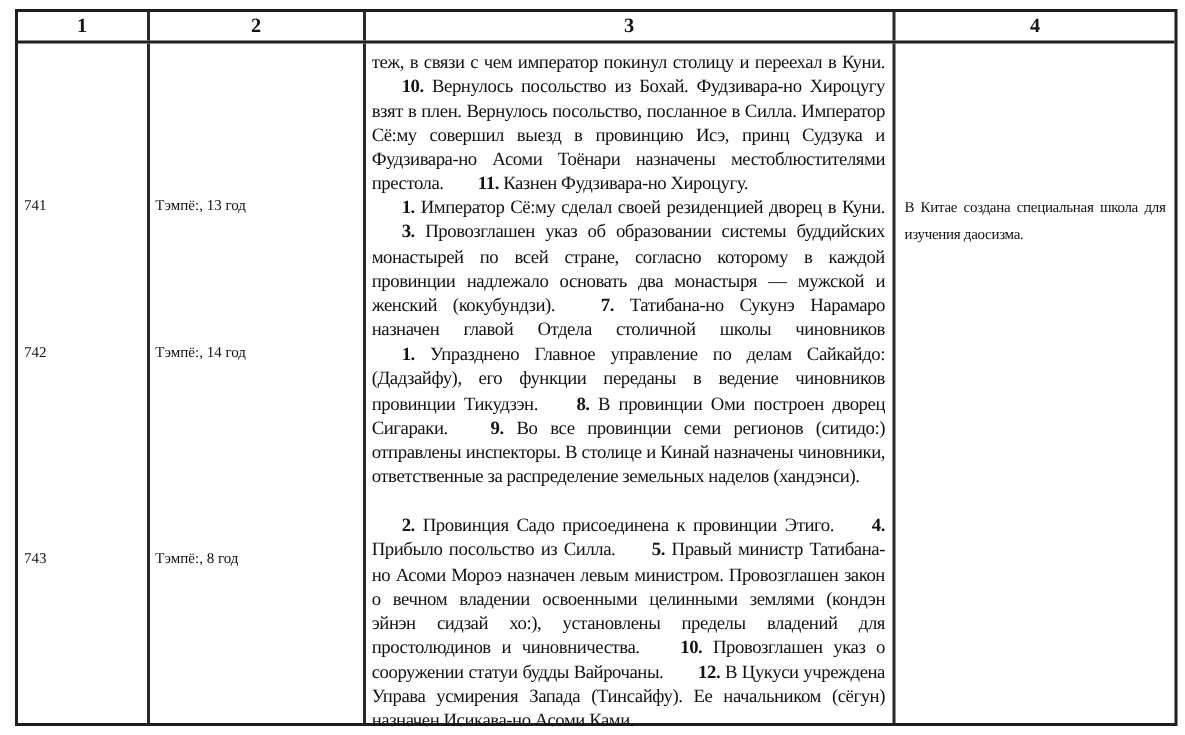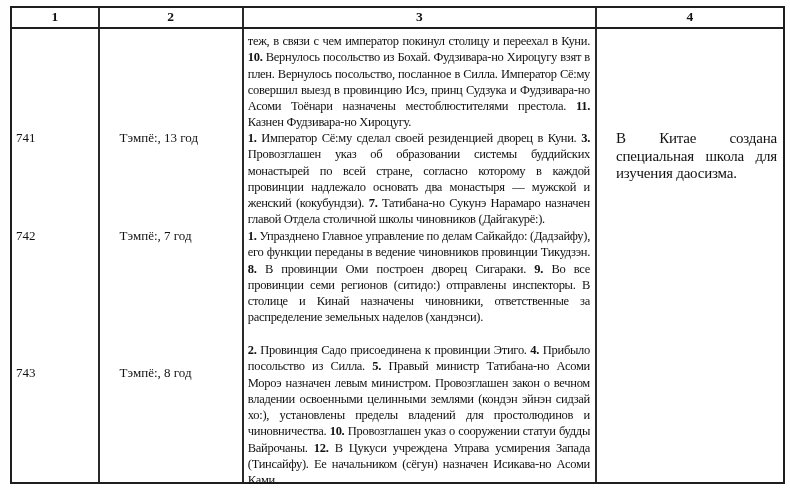--- a/index.html
+++ b/index.html
@@ -54,53 +54,52 @@
   }
   .col {
     position: relative;
     box-sizing: border-box;
     border-right: 2px solid #2a2a2a;
     height: 100%;
   }
   .col:last-child { border-right: none; }
   .year-label, .era-label {
     position: absolute;
-    font-size: 13px;
+    font-size: 10px;
     line-height: 16px;
     white-space: nowrap;
   }
   .year-label { left: 4px; }
-  .era-label { left: 20px; }
+  .era-label { left: 4px; }
   .pos-1 { top: 101px; }
   .pos-2 { top: 199px; }
   .pos-3 { top: 313px; margin-top: 23px; }
   .c3 { padding: 4px 5px 0 4px; }
   .block {
     box-sizing: border-box;
     overflow: hidden;
     text-align: justify;
     font-size: 12.5px;
     line-height: 16.3px;
     letter-spacing: -0.3px;
   }
   .block-a { height: 97px; }
   .block-b { height: 98px; }
   .block-c { height: 114px; }
   .block-d { height: 144px; }
-  .bseg { font-weight: bold; }
+  .bseg { font-weight: bold; margin-left: 20px; }
   .world-note {
     position: absolute;
     top: 101px;
     left: 6px;
     right: 6px;
-    font-size: 15px;
+    font-size: 10px;
     line-height: 17.5px;
     letter-spacing: -0.2px;
     text-align: justify;
-    margin-left: 13px;
   }
 </style>
 </head>
 <body>
 
 <div class="page">
   <div class="tbl">
 
     <div class="thead">
       <div class="th w1">1</div>
@@ -112,21 +111,21 @@
     <div class="tbody">
 
       <div class="col w1">
         <div class="year-label pos-1">741</div>
         <div class="year-label pos-2">742</div>
         <div class="year-label pos-3">743</div>
       </div>
 
       <div class="col w2">
         <div class="era-label pos-1">Тэмпё:, 13 год</div>
-        <div class="era-label pos-2">Тэмпё:, 7 год</div>
+        <div class="era-label pos-2">Тэмпё:, 14 год</div>
         <div class="era-label pos-3">Тэмпё:, 8 год</div>
       </div>
 
       <div class="col w3 c3">
         <div class="block block-a"><span>теж, в связи с чем император покинул столицу и переехал в Куни. </span><span class="bseg">10.</span><span> Вернулось посольство из Бохай. Фудзивара-но Хироцугу взят в плен. Вернулось посольство, посланное в Силла. Император Сё:му совершил выезд в провинцию Исэ, принц Судзука и Фудзивара-но Асоми Тоёнари назначены местоблюстителями престола. </span><span class="bseg">11.</span><span> Казнен Фудзивара-но Хироцугу.</span></div>
         <div class="block block-b"><span class="bseg">1.</span><span> Император Сё:му сделал своей резиденцией дворец в Куни. </span><span class="bseg">3.</span><span> Провозглашен указ об образовании системы буддийских монастырей по всей стране, согласно которому в каждой провинции надлежало основать два монастыря — мужской и женский (кокубундзи). </span><span class="bseg">7.</span><span> Татибана-но Сукунэ Нарамаро назначен главой Отдела столичной школы чиновников (Дайгакурё:).</span></div>
         <div class="block block-c"><span class="bseg">1.</span><span> Упразднено Главное управление по делам Сайкайдо: (Дадзайфу), его функции переданы в ведение чиновников провинции Тикудзэн. </span><span class="bseg">8.</span><span> В провинции Оми построен дворец Сигараки. </span><span class="bseg">9.</span><span> Во все провинции семи регионов (ситидо:) отправлены инспекторы. В столице и Кинай назначены чиновники, ответственные за распределение земельных наделов (хандэнси).</span></div>
         <div class="block block-d"><span class="bseg">2.</span><span> Провинция Садо присоединена к провинции Этиго. </span><span class="bseg">4.</span><span> Прибыло посольство из Силла. </span><span class="bseg">5.</span><span> Правый министр Татибана-но Асоми Мороэ назначен левым министром. Провозглашен закон о вечном владении освоенными целинными землями (кондэн эйнэн сидзай хо:), установлены пределы владений для простолюдинов и чиновничества. </span><span class="bseg">10.</span><span> Провозглашен указ о сооружении статуи будды Вайрочаны. </span><span class="bseg">12.</span><span> В Цукуси учреждена Управа усмирения Запада (Тинсайфу). Ее начальником (сёгун) назначен Исикава-но Асоми Ками.</span></div>
       </div>
 

